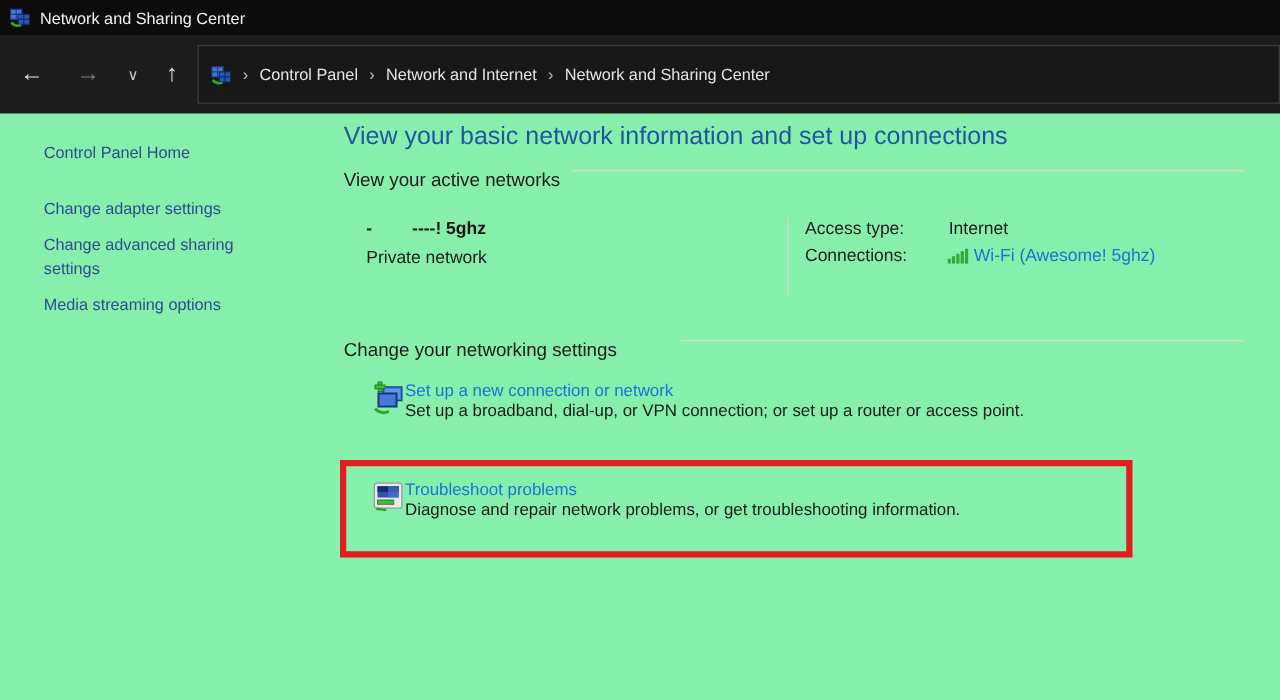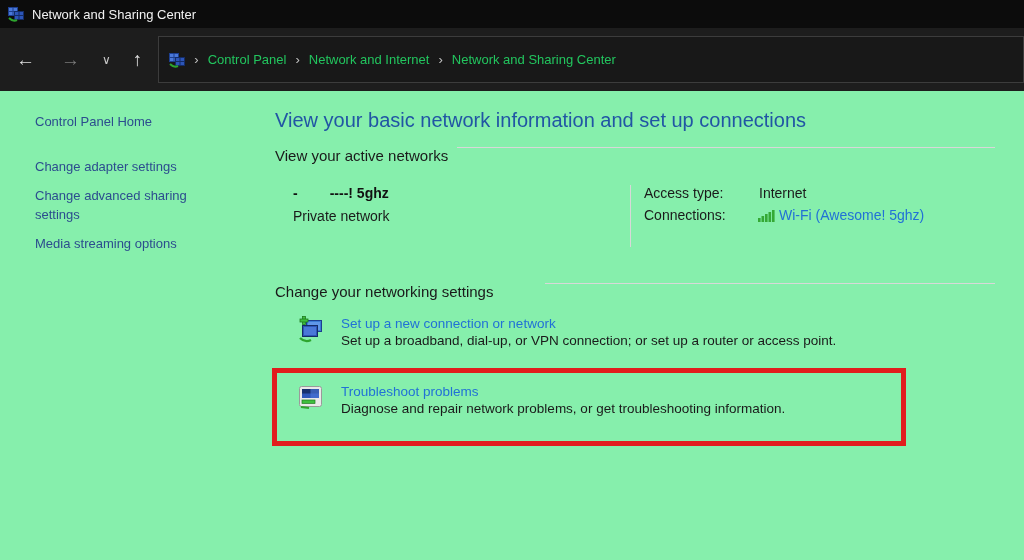--- a/index.html
+++ b/index.html
@@ -19,51 +19,51 @@
   
   .navbar{position:absolute;top:28px;left:0;right:0;height:63px;background:var(--navbar_bg);
           display:flex;align-items:center;padding-left:16px;}
   .nav-btn{font-size:19px;line-height:1;color:#dedede;cursor:default;user-select:none;}
   .nav-btn.back{margin-right:26px;}
   .nav-btn.fwd{color:#7a7a7a;margin-right:22px;}
   .nav-btn.chev{font-size:12px;color:#c9c9c9;margin-right:22px;}
   .nav-btn.up{margin-right:16px;}
   .addressbar{flex:1;height:47px;background:var(--addressbar_bg);border:1px solid #3c3c3c;
               display:flex;align-items:center;gap:9px;padding:0 10px;}
-  .crumb{color:#22c55e;font-size:13px;white-space:nowrap;}
+  .crumb{color:#e5e5e5;font-size:13px;white-space:nowrap;}
   .crumb-sep{color:#c0c0c0;font-size:13px;}
   
   .content{position:absolute;top:91px;left:0;right:0;bottom:0;background:#86efac;}
   .sidebar{position:absolute;left:35px;top:21px;width:178px;}
   .side-link{display:block;color:var(--sidebar_blue);font-size:13px;line-height:19px;cursor:pointer;}
   .side-link.home{margin-bottom:26px;}
   .side-link + .side-link{margin-top:10px;}
   .main{position:absolute;left:275px;top:0;width:720px;}
-  .page-heading{margin-top:18px;font-size:20px;font-weight:400;color:var(--heading_blue);}
+  .page-heading{margin-top:7px;font-size:20px;font-weight:400;color:var(--heading_blue);}
   .section-row{display:flex;align-items:flex-start;}
   .section-row.first{margin-top:15px;}
   .section-row.second{margin-top:36px;gap:43px;}
   .section-title{font-size:15px;color:var(--text_dark);white-space:nowrap;}
   .section-line{flex:1;height:1px;background:var(--rule_gray);margin-left:9px;}
   
   .active-net{display:flex;margin:21px 0 0 18px;min-height:62px;}
   .net-left{width:337px;}
   .net-name{font-size:14px;font-weight:bold;color:#111;}
   .net-name .redact-gap{display:inline-block;width:32px;}
   .net-kind{font-size:14px;color:var(--text_dark);margin-top:7px;}
   .net-divider{width:1px;background:var(--rule_gray);}
   .net-right{padding-left:13px;}
   .detail-row{display:flex;align-items:center;font-size:14px;color:var(--text_dark);}
   .detail-row + .detail-row{margin-top:6px;}
   .detail-label{width:93px;}
   .detail-value{margin-left:22px;}
   .wifi-link{color:var(--link_blue);cursor:pointer;margin-left:4px;}
   .signal-icon{display:inline-flex;align-items:flex-end;margin-left:21px;}
   
-  .setting-item{display:flex;gap:17px;margin:16px 0 0 22px;align-items:flex-start;}
+  .setting-item{display:flex;margin:16px 0 0 22px;align-items:flex-start;}
   .item-text .item-link{font-size:13.5px;color:var(--link_blue);cursor:pointer;display:block;}
   .item-text .item-desc{font-size:13.5px;color:var(--text_dark);margin-top:9px;}
   .highlight-box{position:absolute;left:-3px;top:277px;width:634px;height:78px;
                  border:5px solid var(--highlight_red);}
   .highlight-box .setting-item{margin:11px 0 0 20px;}
 </style>
 </head>
 <body>
 
 <div class="screen">

